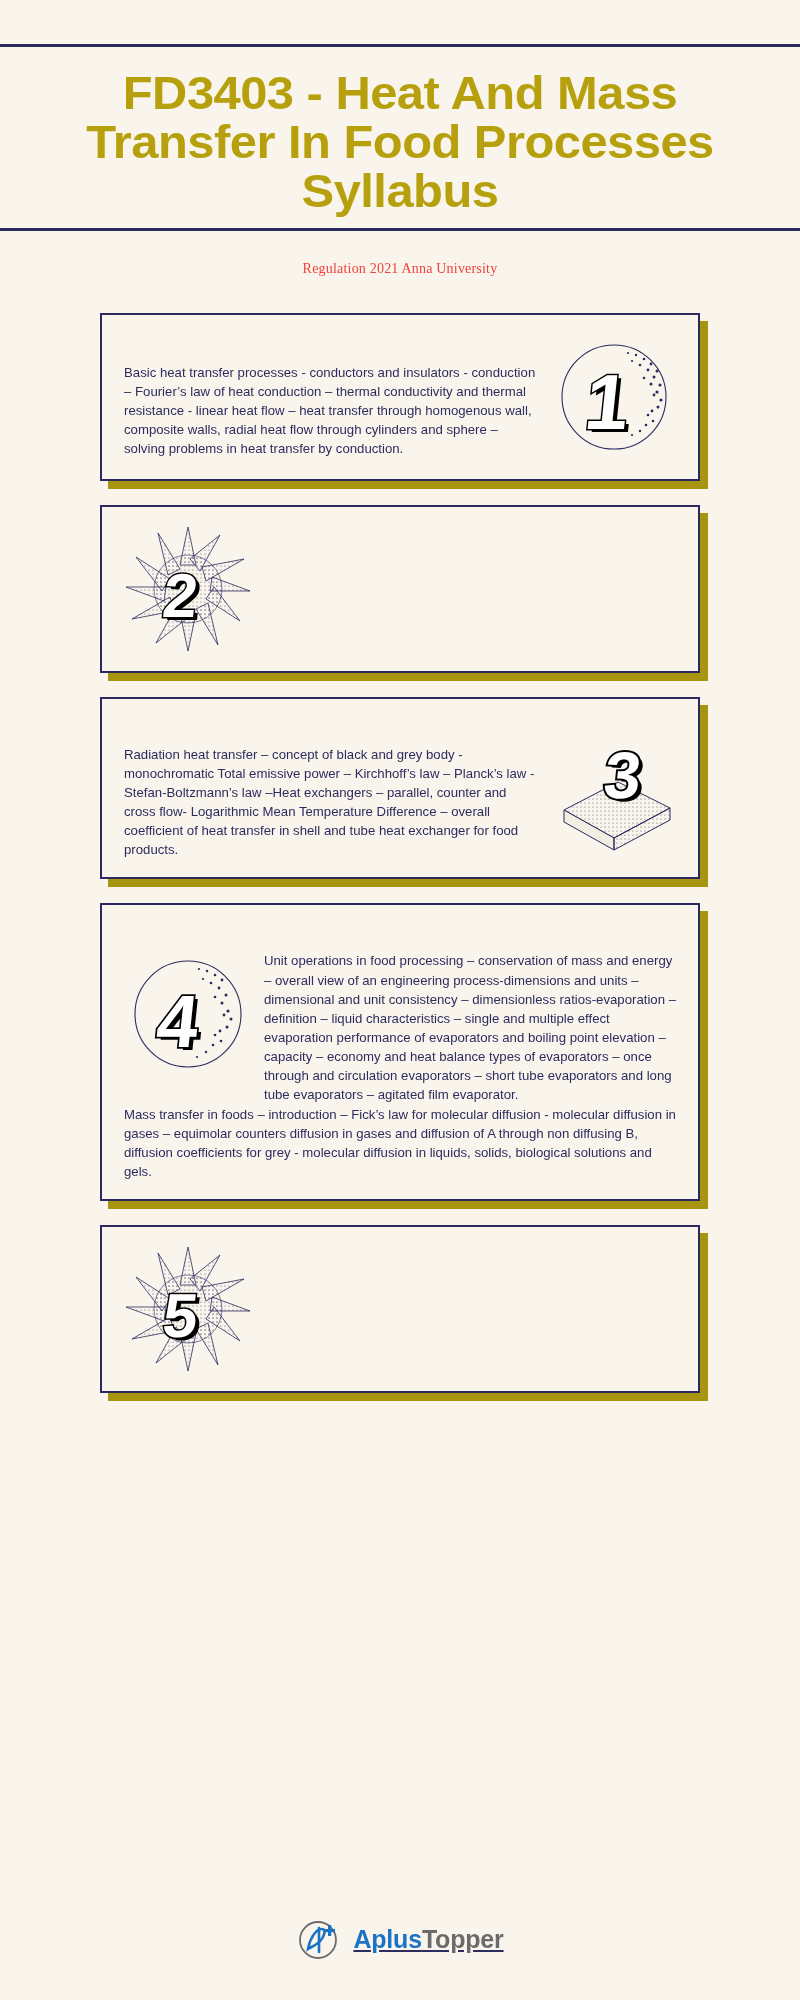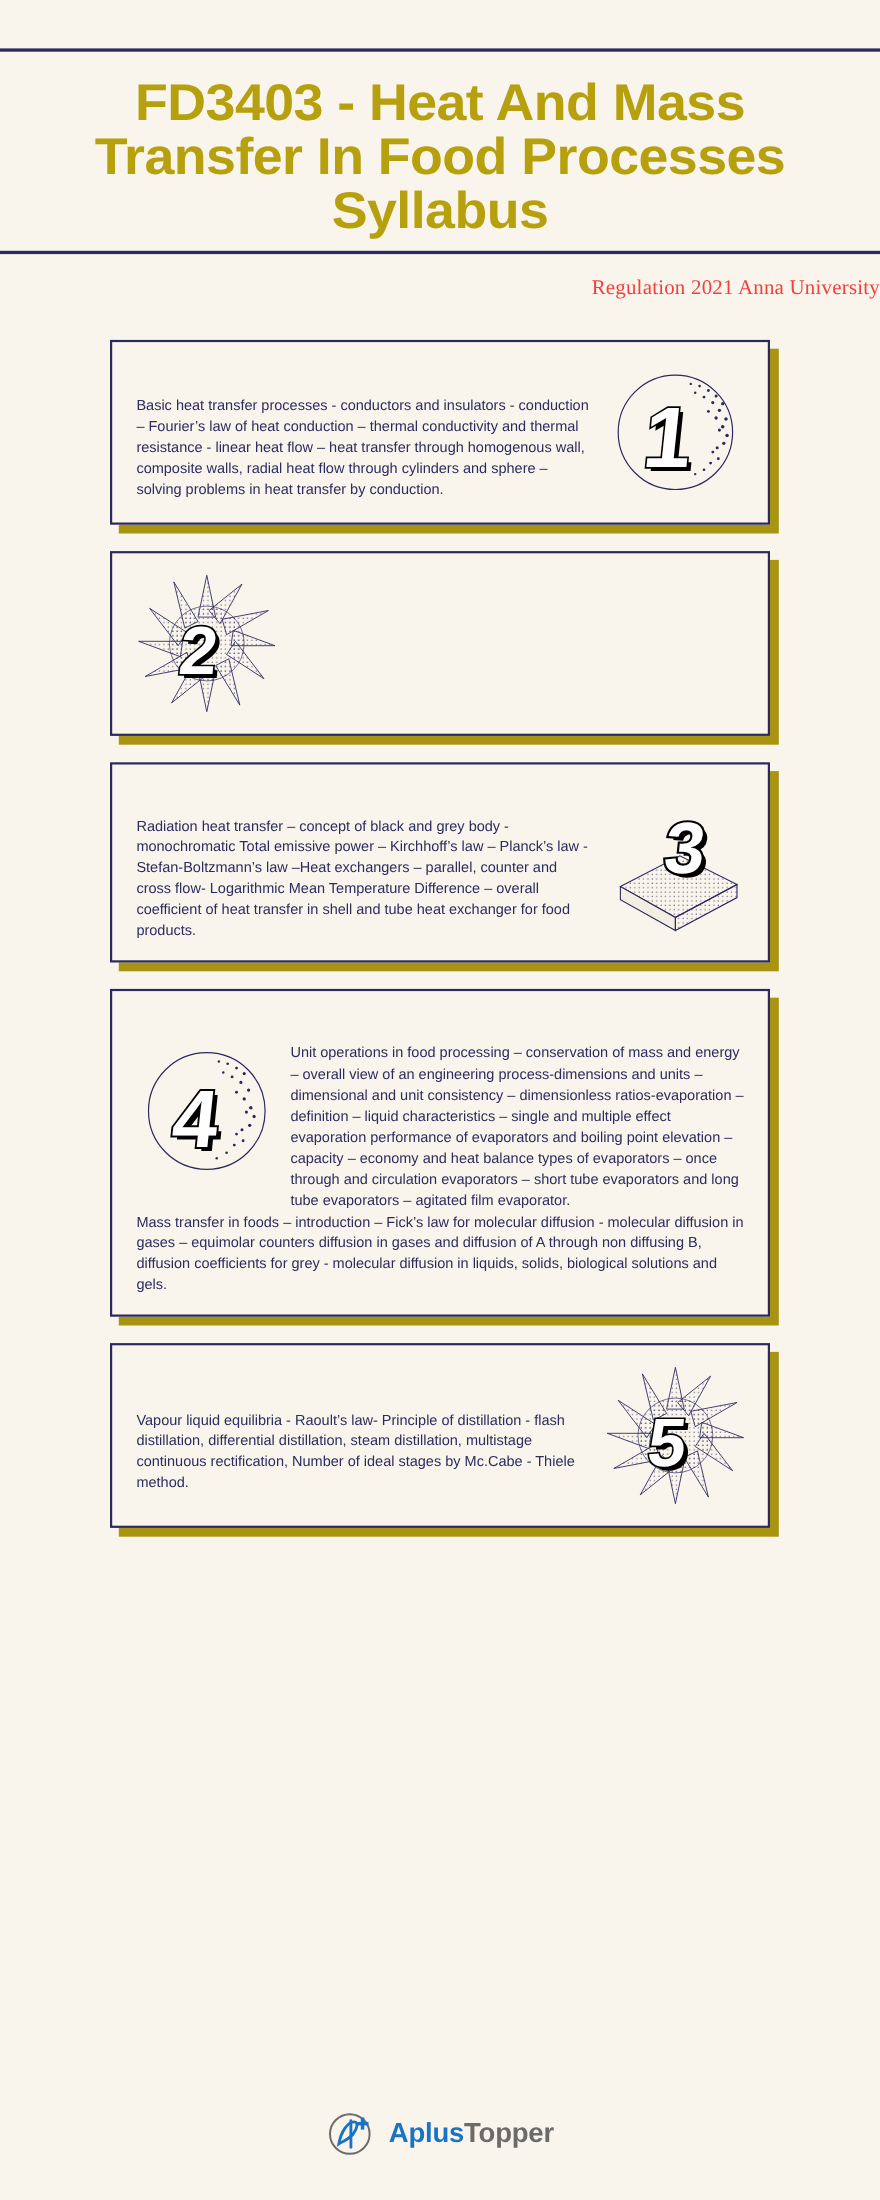--- a/index.html
+++ b/index.html
@@ -34,25 +34,25 @@
     font-size: 47px;
     line-height: 1.04;
     letter-spacing: -0.5px;
     color: #b7a00e;
     padding: 22px 96px 0 96px;
     transform: scaleX(1.04);
     transform-origin: center top;
   }
 
   .subtitle {
-    text-align: right;
+    text-align: center;
     font-family: "Liberation Serif", serif;
-    font-size: 19px;
+    font-size: 14px;
     color: #f0413c;
-    margin-top: 20px;
+    margin-top: 30px;
     letter-spacing: 0.2px;
   }
 
   
   .cards {
     margin-top: 36px;
     padding: 0 100px 0 100px;
   }
 
   .card-wrap {
@@ -105,20 +105,21 @@
   
   .footer {
     position: absolute;
     left: 0;
     right: 0;
     bottom: 38px;
     display: flex;
     align-items: center;
     justify-content: center;
     gap: 11px;
+    text-decoration: underline;
   }
   .logo-mark { width: 46px; height: 46px; }
   .logo-text {
     font-size: 25px;
     font-weight: 700;
     letter-spacing: -0.2px;
   }
   .logo-a { color: #1a73c4; }
   .logo-t { color: #6b6b6b; }
 </style>
@@ -279,23 +280,20 @@
         </div>
         <p class="card-text">Mass transfer in foods – introduction – Fick’s law for molecular diffusion - molecular diffusion in gases – equimolar counters diffusion in gases and diffusion of A through non diffusing B, diffusion coefficients for grey - molecular diffusion in liquids, solids, biological solutions and gels.</p>
       </div>
     </div>
   </div>
 
   <div class="card-wrap">
     <div class="card-shadow"></div>
     <div class="card">
       <div class="card-row">
-        <div class="text-slot">
-          <p class="card-text">Vapour liquid equilibria - Raoult’s law- Principle of distillation - flash distillation, differential distillation, steam distillation, multistage continuous rectification, Number of ideal stages by Mc.Cabe - Thiele method.</p>
-        </div>
         <div class="icon-slot">
           <svg width="128" height="128" viewBox="0 0 128 128">
             <defs>
               <pattern id="dots5" width="4" height="4" patternUnits="userSpaceOnUse">
                 <circle cx="1" cy="1" r="0.6" fill="#555577"></circle>
               </pattern>
             </defs>
             <g stroke="#2a2a5e" stroke-width="0.8" fill="url(#dots5)">
               <polygon points="64,2 72,40 56,40"></polygon>
               <polygon points="96,10 76,46 66,34"></polygon>

